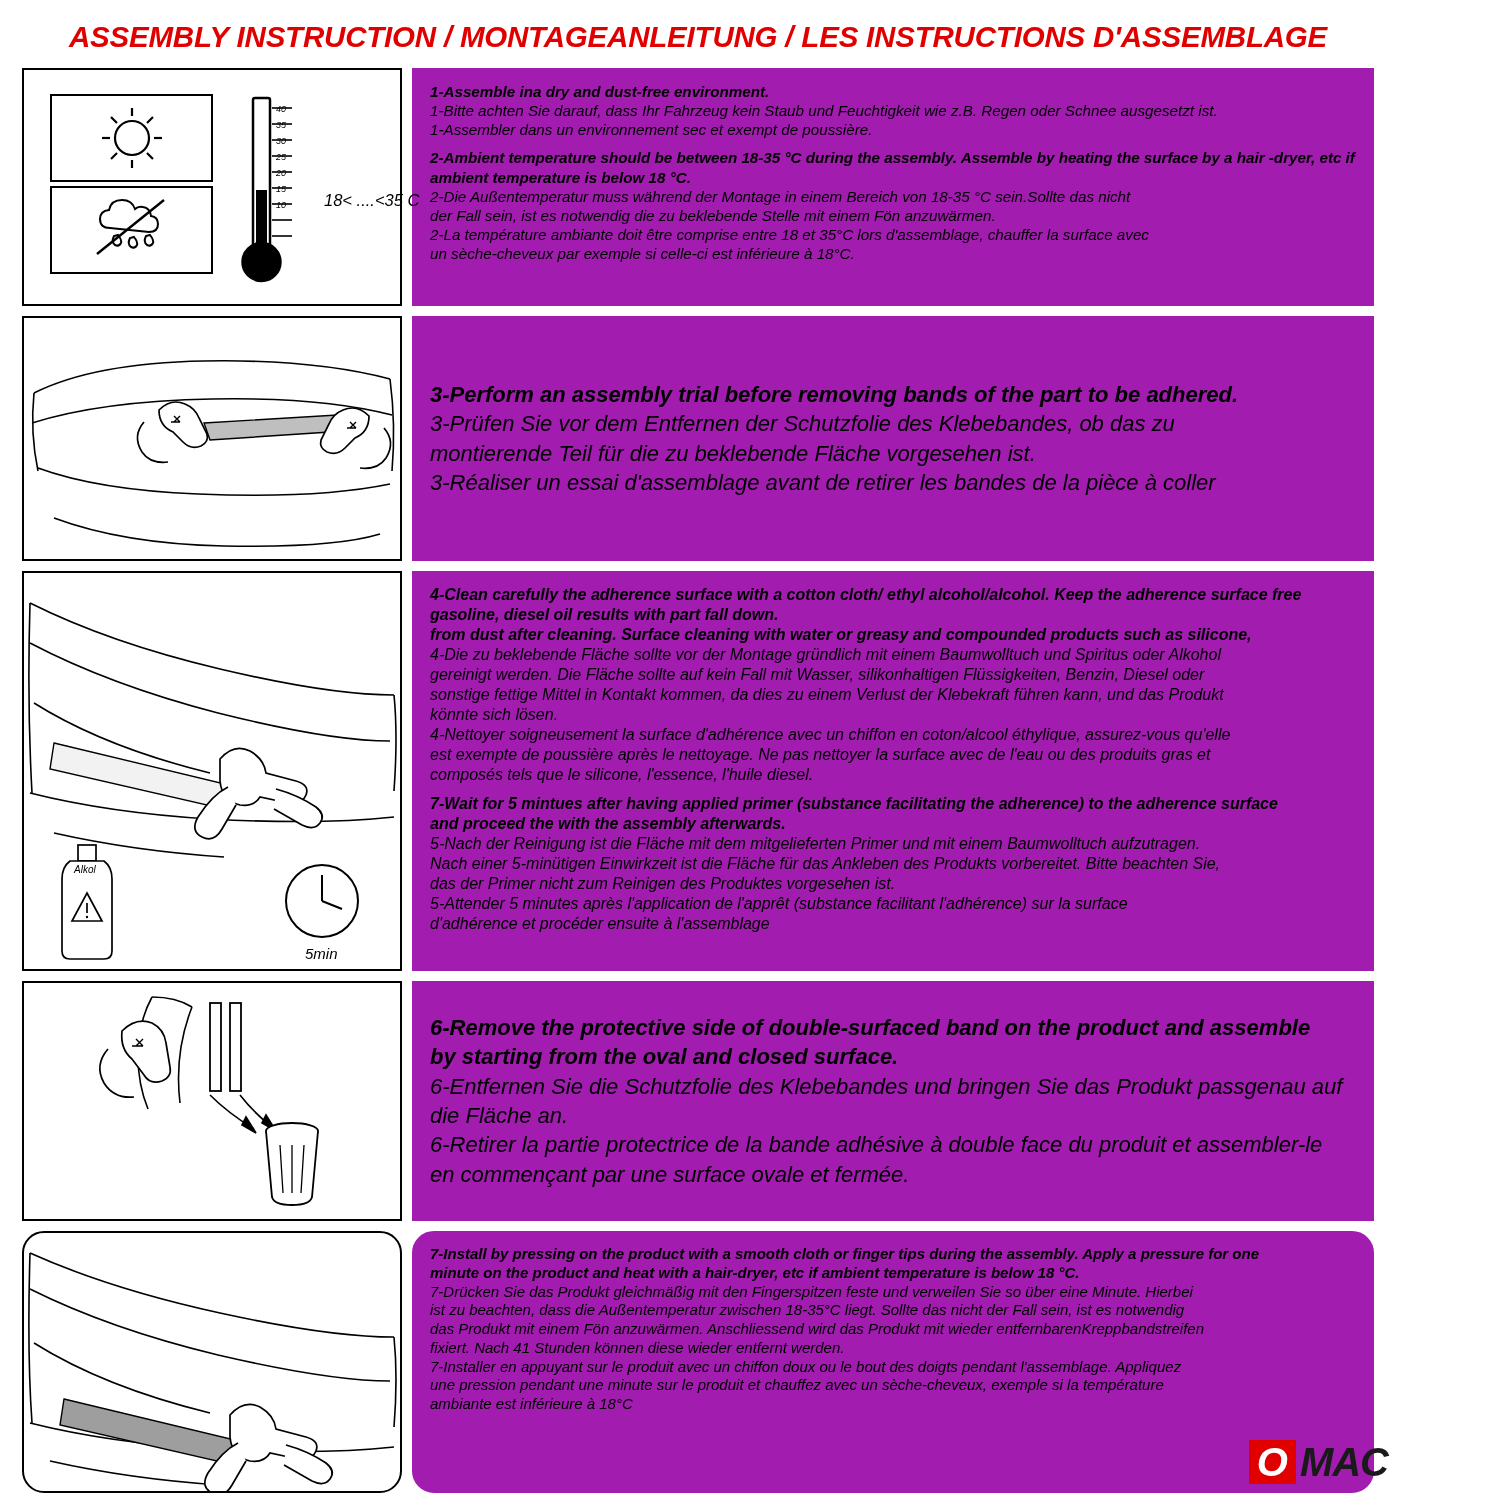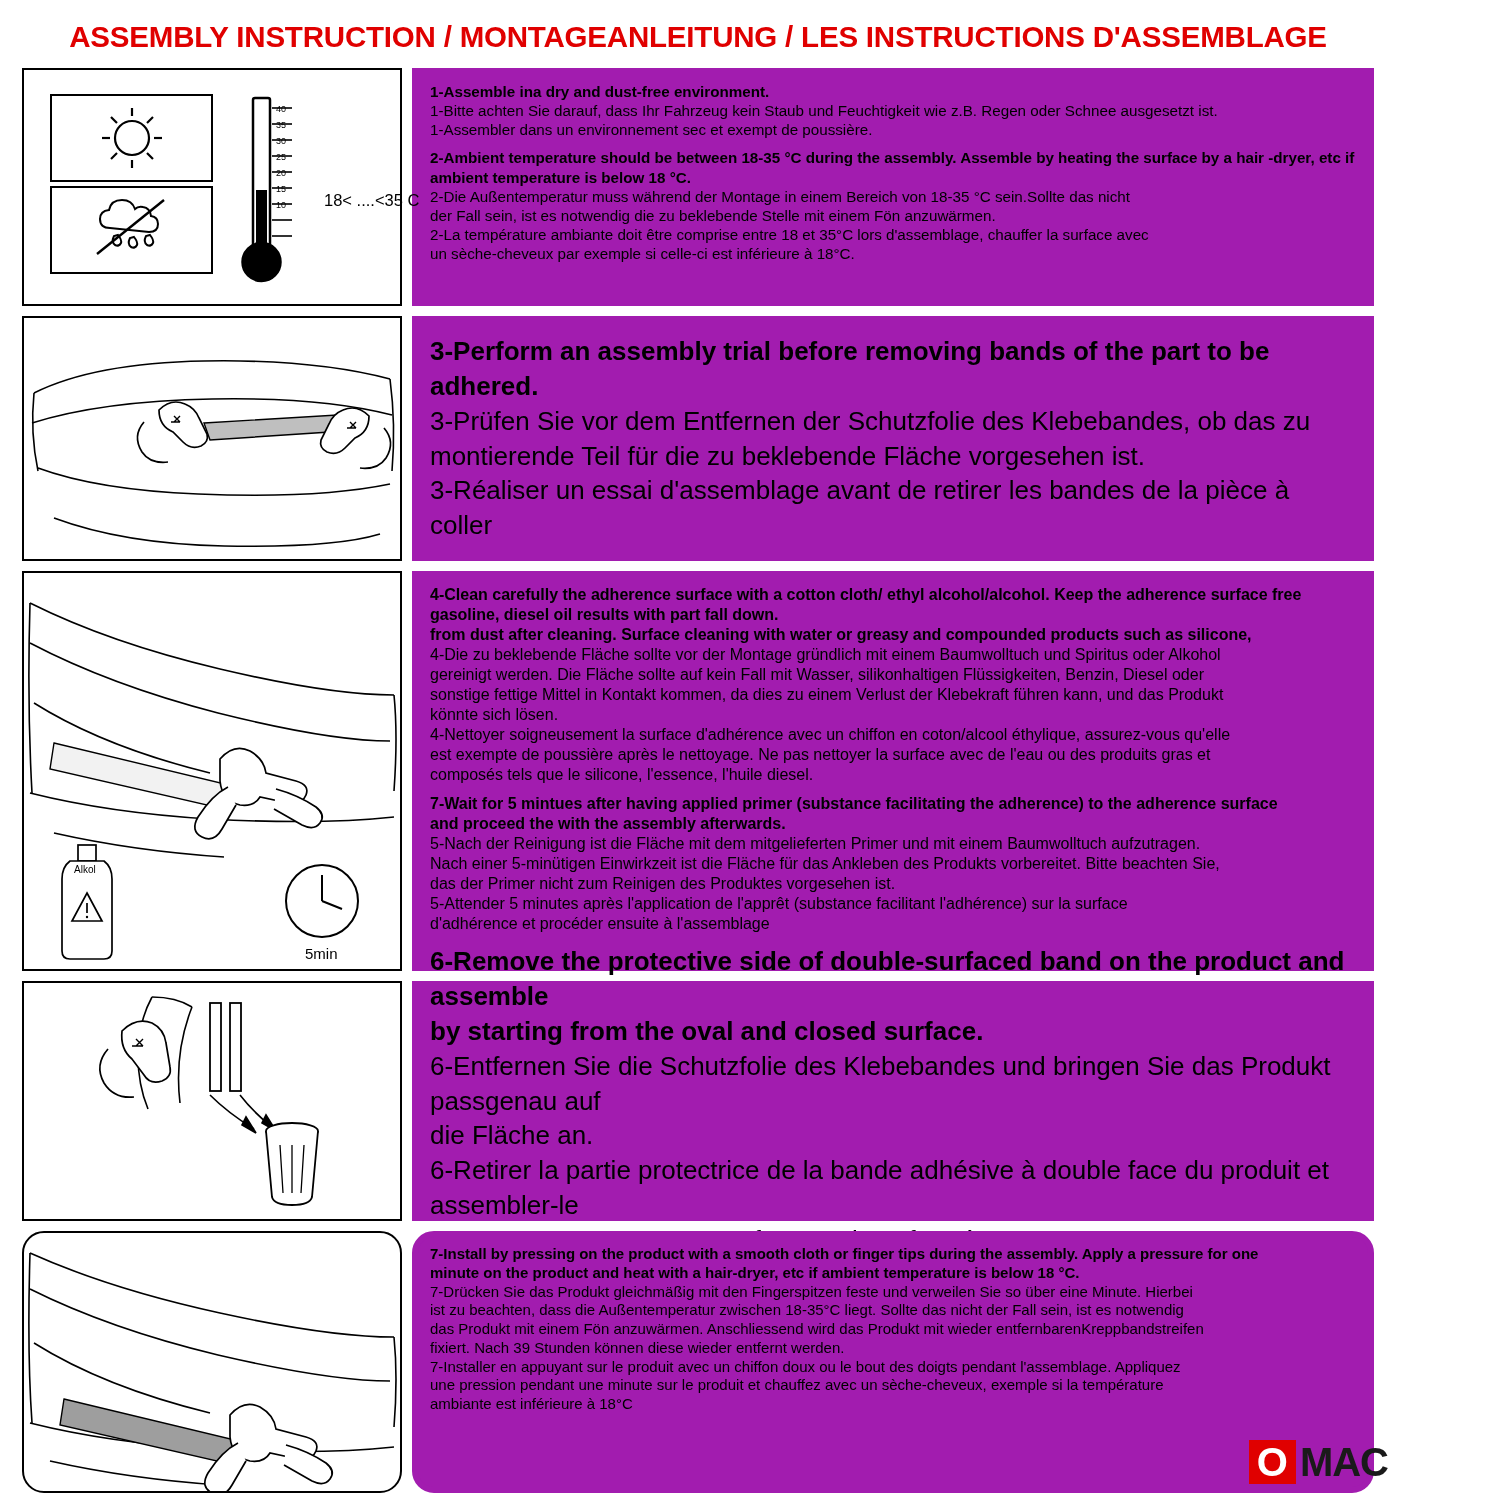--- a/index.html
+++ b/index.html
@@ -13,20 +13,21 @@
     font-family: "Liberation Sans", sans-serif;
     color: #000000;
     overflow: hidden;
   }
   .page {
     width: 1412px;
     height: 1500px;
     box-sizing: border-box;
     padding: 12px 38px 10px 22px;
     position: relative;
+    font-style: italic;
   }
   .title {
     color: #e00000;
     font-weight: bold;
     font-size: 29.5px;
     letter-spacing: -0.2px;
     text-align: center;
     white-space: nowrap;
     margin: 8px 0 14px 0;
   }
@@ -60,21 +61,21 @@
   .r5 { height: 262px; border-radius: 22px; }
 
   p {
     margin: 0;
     font-size: 15.2px;
     line-height: 1.26;
   }
   p.b { font-weight: bold; }
   .gap { height: 9px; }
 
-  .big p { font-size: 26px; line-height: 1.34; }
+  .big p { font-size: 22px; line-height: 1.34; }
   .big p.b { font-weight: bold; }
 
   .t4 p { font-size: 16px; line-height: 1.25; }
   .t7 p { font-size: 15.0px; line-height: 1.25; }
 
   
   .p1 { width:100%; height:100%; position:relative; }
   .boxes { position:absolute; left:26px; top:24px; }
   .bx {
     width: 163px; height: 88px; border: 2px solid #000; box-sizing:border-box;
@@ -340,21 +341,21 @@
           </g>
         </svg>
       </div>
 
       <div class="cell-txt r5 t7">
         <p class="b">7-Install by pressing on the product with a smooth cloth or finger tips during the assembly. Apply a pressure for one</p>
         <p class="b">minute on the product and heat with a hair-dryer, etc if ambient temperature is below 18 °C.</p>
         <p>7-Drücken Sie das Produkt gleichmäßig mit den Fingerspitzen feste und verweilen Sie so über eine Minute. Hierbei</p>
         <p>ist zu beachten, dass die Außentemperatur zwischen 18-35°C liegt. Sollte das nicht der Fall sein, ist es notwendig</p>
         <p>das Produkt mit einem Fön anzuwärmen. Anschliessend wird das Produkt mit wieder entfernbarenKreppbandstreifen</p>
-        <p>fixiert. Nach 39 Stunden können diese wieder entfernt werden.</p>
+        <p>fixiert. Nach 41 Stunden können diese wieder entfernt werden.</p>
         <p>7-Installer en appuyant sur le produit avec un chiffon doux ou le bout des doigts pendant l'assemblage. Appliquez</p>
         <p>une pression pendant une minute sur le produit et chauffez avec un sèche-cheveux, exemple si la température</p>
         <p>ambiante est inférieure à 18°C</p>
       </div>
     </div>
 
   </div>
 
   <div class="logo">
     <span class="o">O</span>

